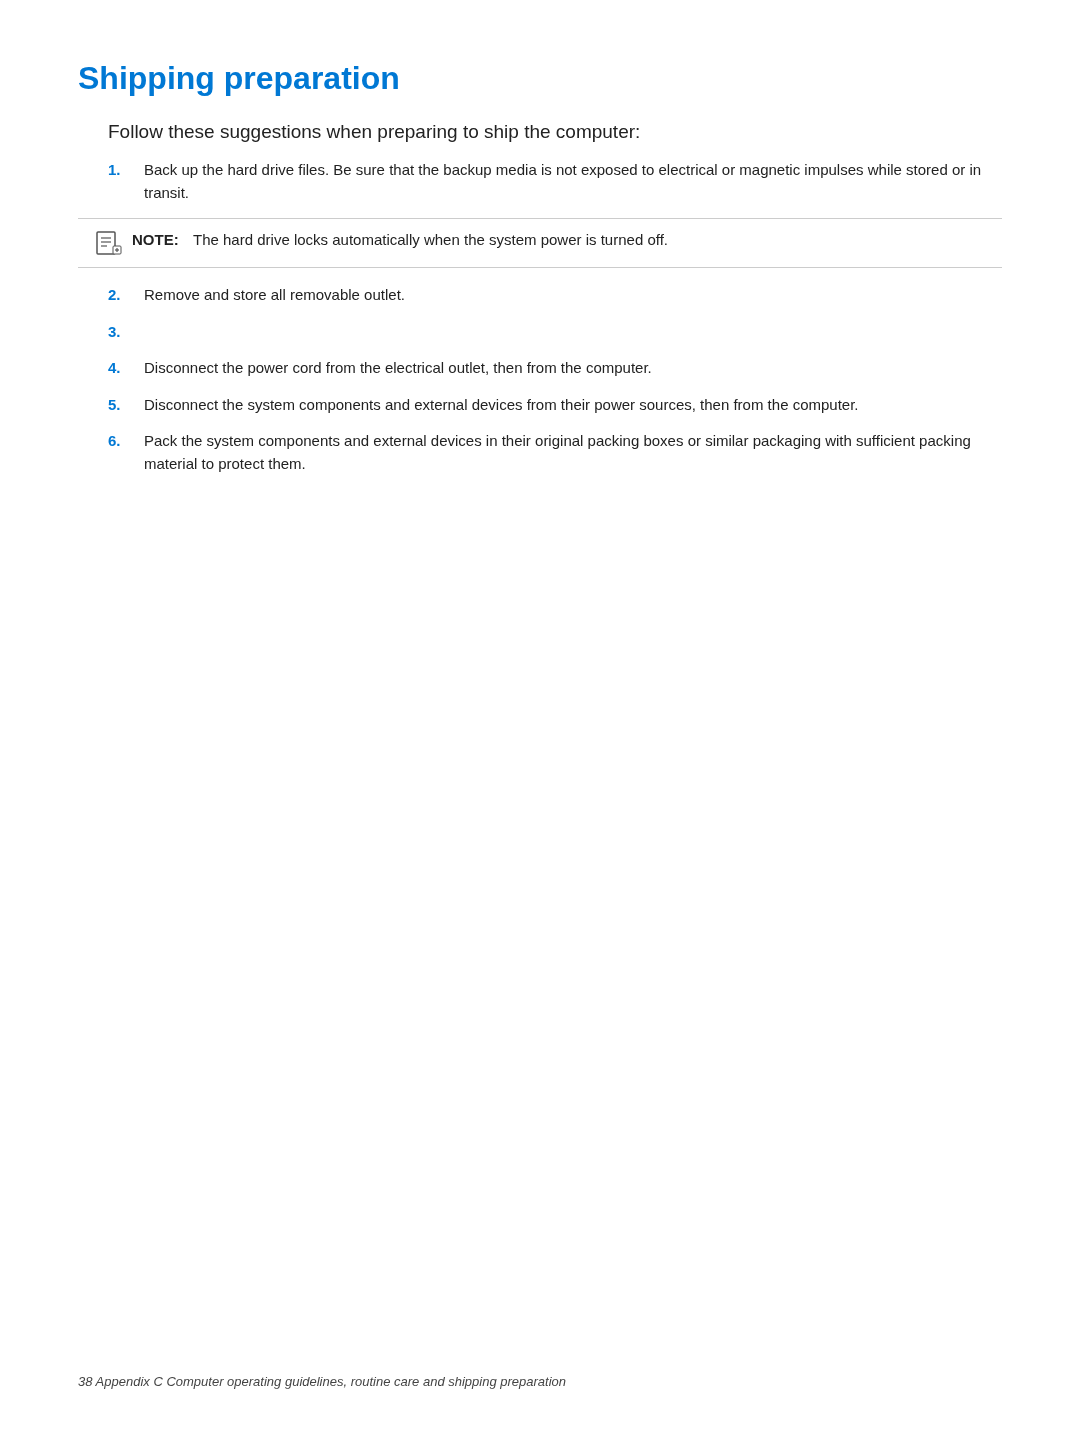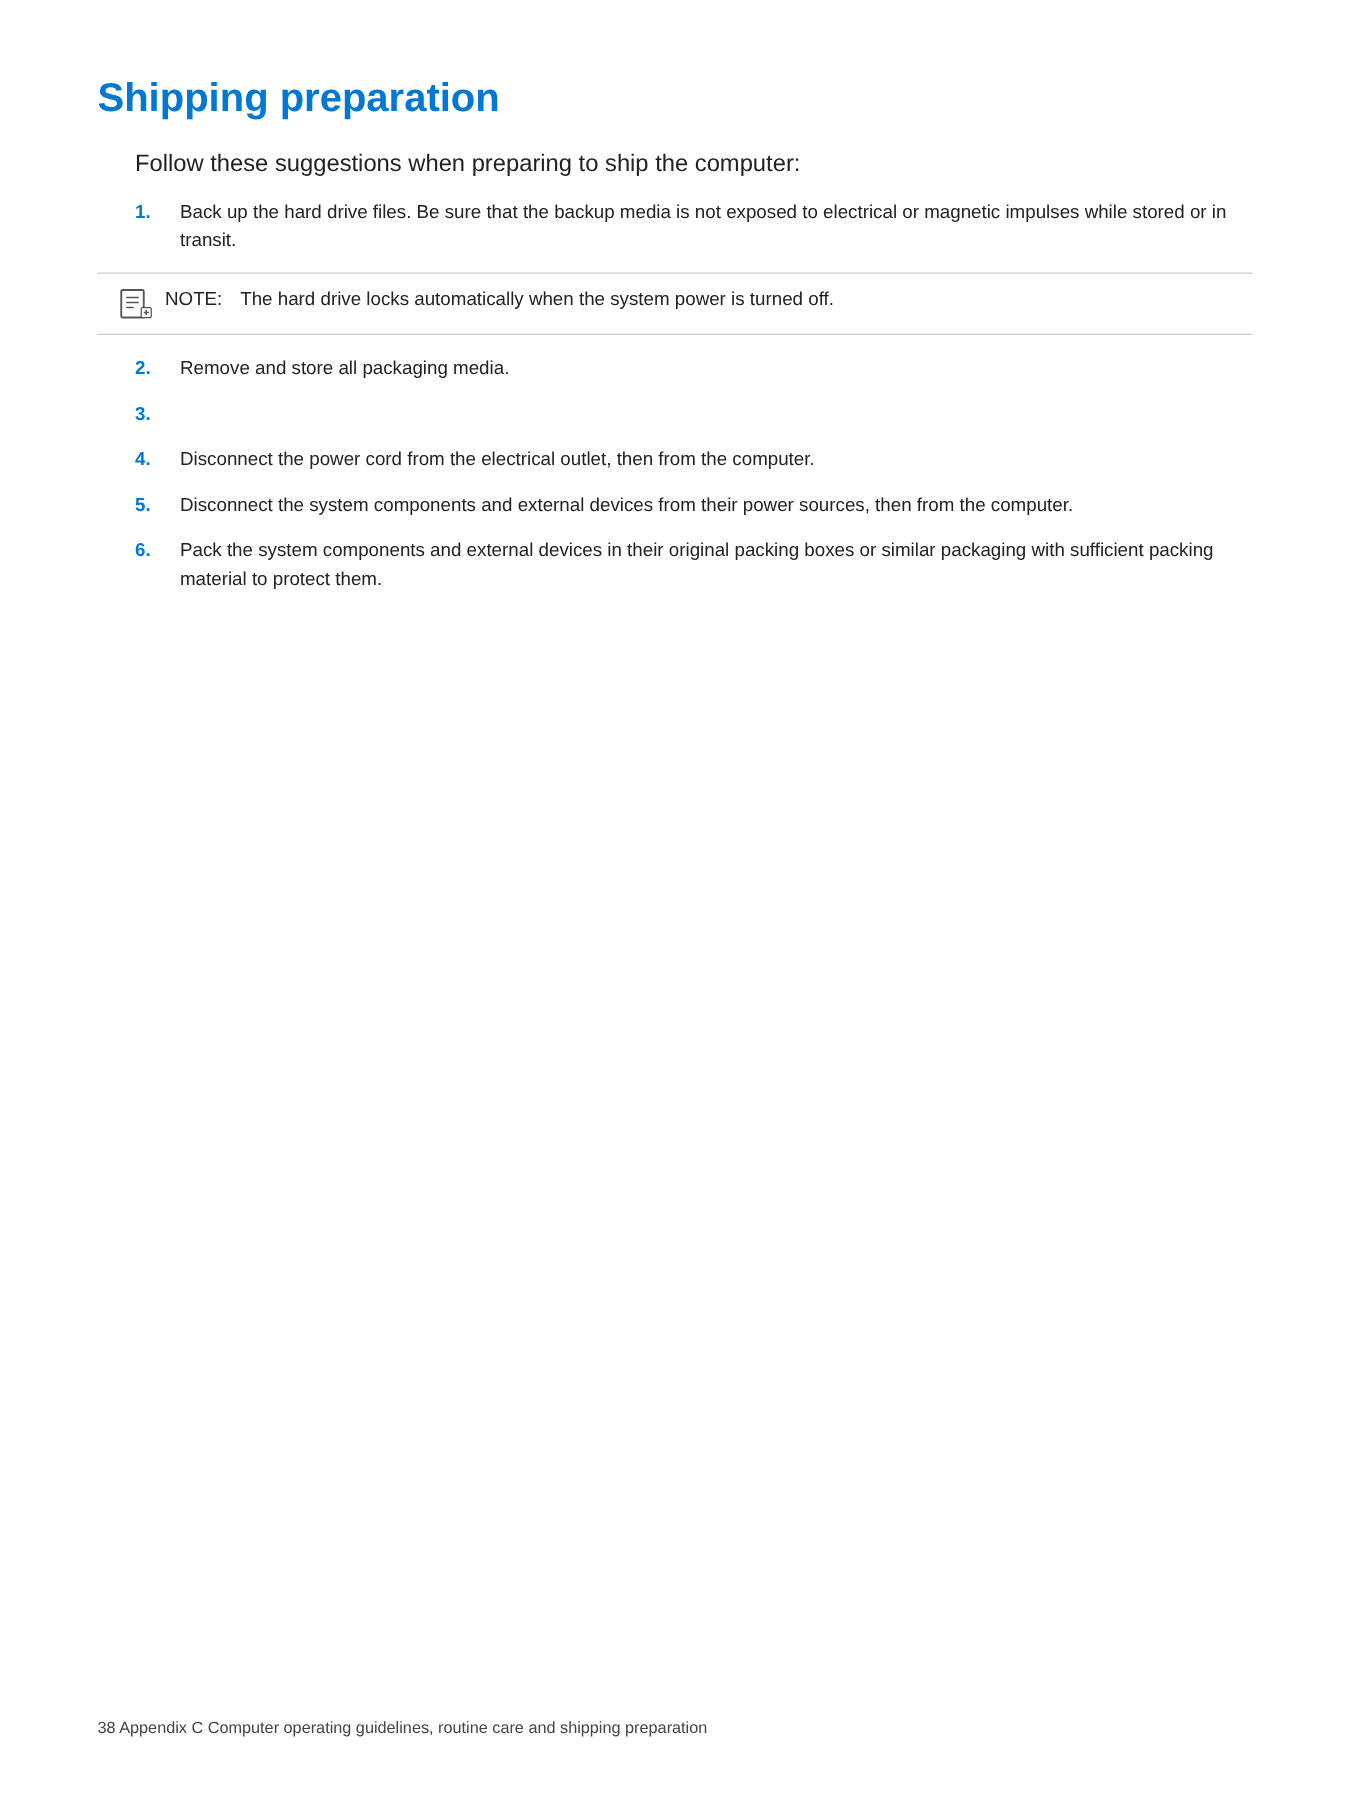--- a/index.html
+++ b/index.html
@@ -65,38 +65,39 @@
     }
 
     .note-icon {
       width: 28px;
       height: 28px;
       flex-shrink: 0;
       margin-top: 0px;
     }
 
     .note-label {
-      font-weight: normal;
+      font-weight: bold;
       color: #222;
       margin-right: 6px;
     }
 
     .note-text {
       font-size: 15px;
       color: #222;
       line-height: 1.5;
     }
 
     .footer {
       position: absolute;
       bottom: 48px;
       left: 78px;
       right: 78px;
       font-size: 13px;
       color: #444;
+      font-style: italic;
     }
 
     .note-content-row {
       display: flex;
       align-items: baseline;
       gap: 0;
     }
   </style>
 </head>
 <body>
@@ -126,21 +127,21 @@
   <div class="note-content-row">
     <span class="note-label">NOTE:</span>
     <span class="note-text">&nbsp;&nbsp;</span>
     <span class="note-text">The hard drive locks automatically when the system power is turned off.</span>
   </div>
 </div>
 
 <ol class="numbered-list">
   <li>
     <span class="num">2.</span>
-    <span>Remove and store all packaging media.</span>
+    <span>Remove and store all removable outlet.</span>
   </li>
   <li>
     <span class="num">3.</span>
   </li>
   <li>
     <span class="num">4.</span>
     <span>Disconnect the power cord from the electrical outlet, then from the computer.</span>
   </li>
   <li>
     <span class="num">5.</span>

